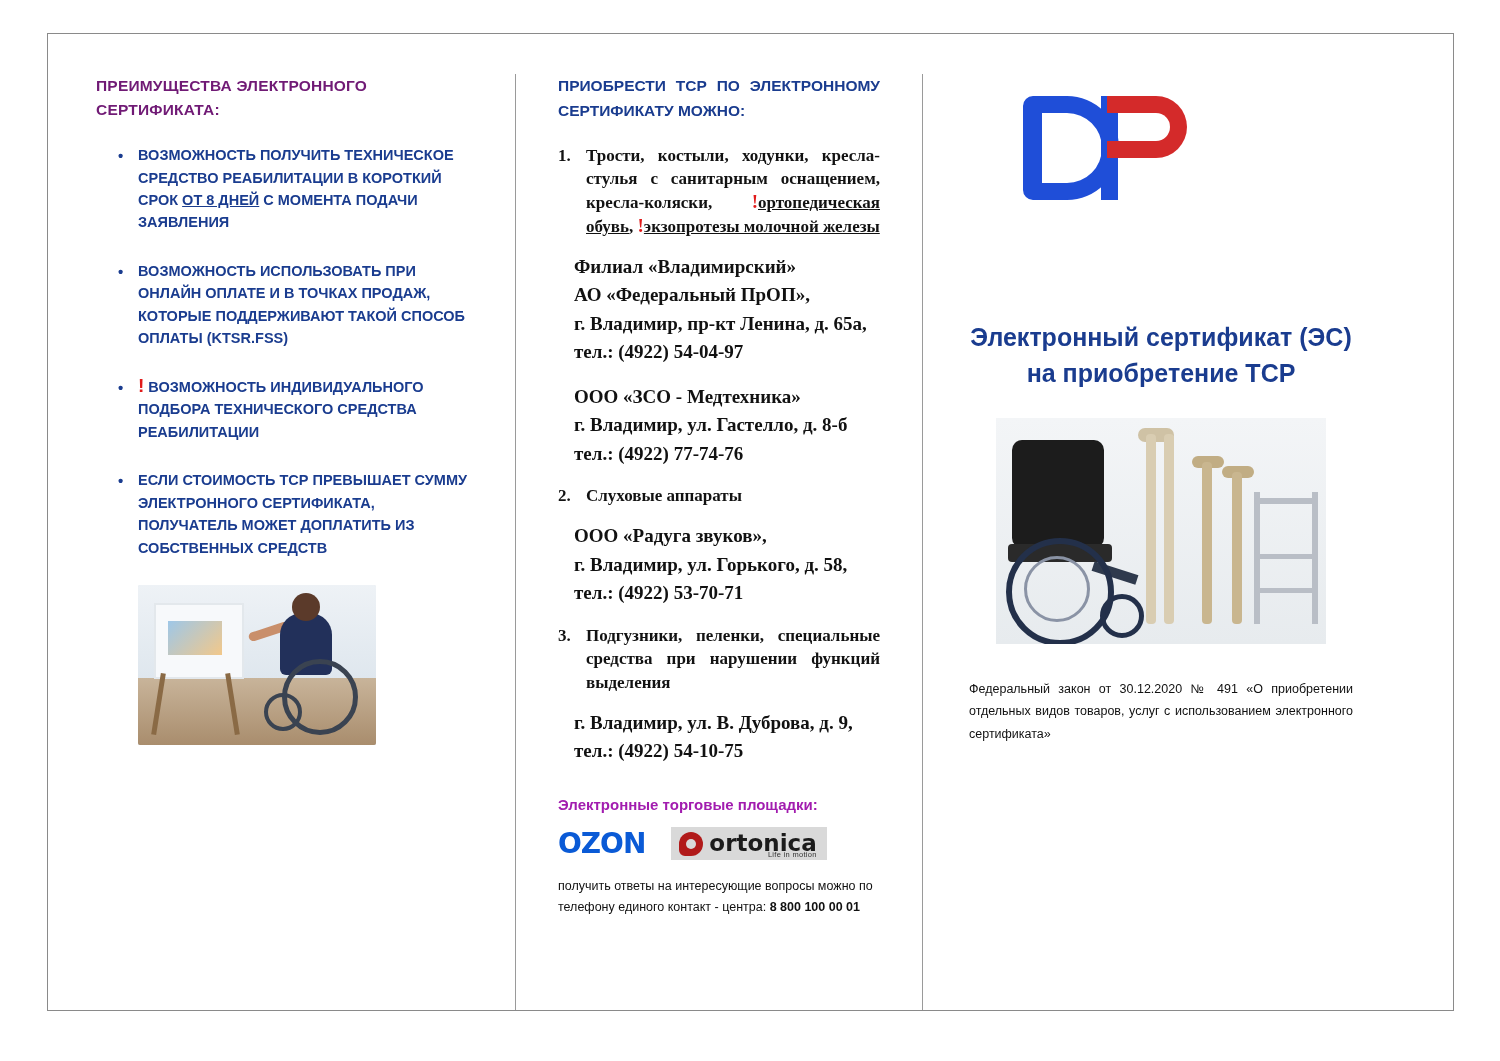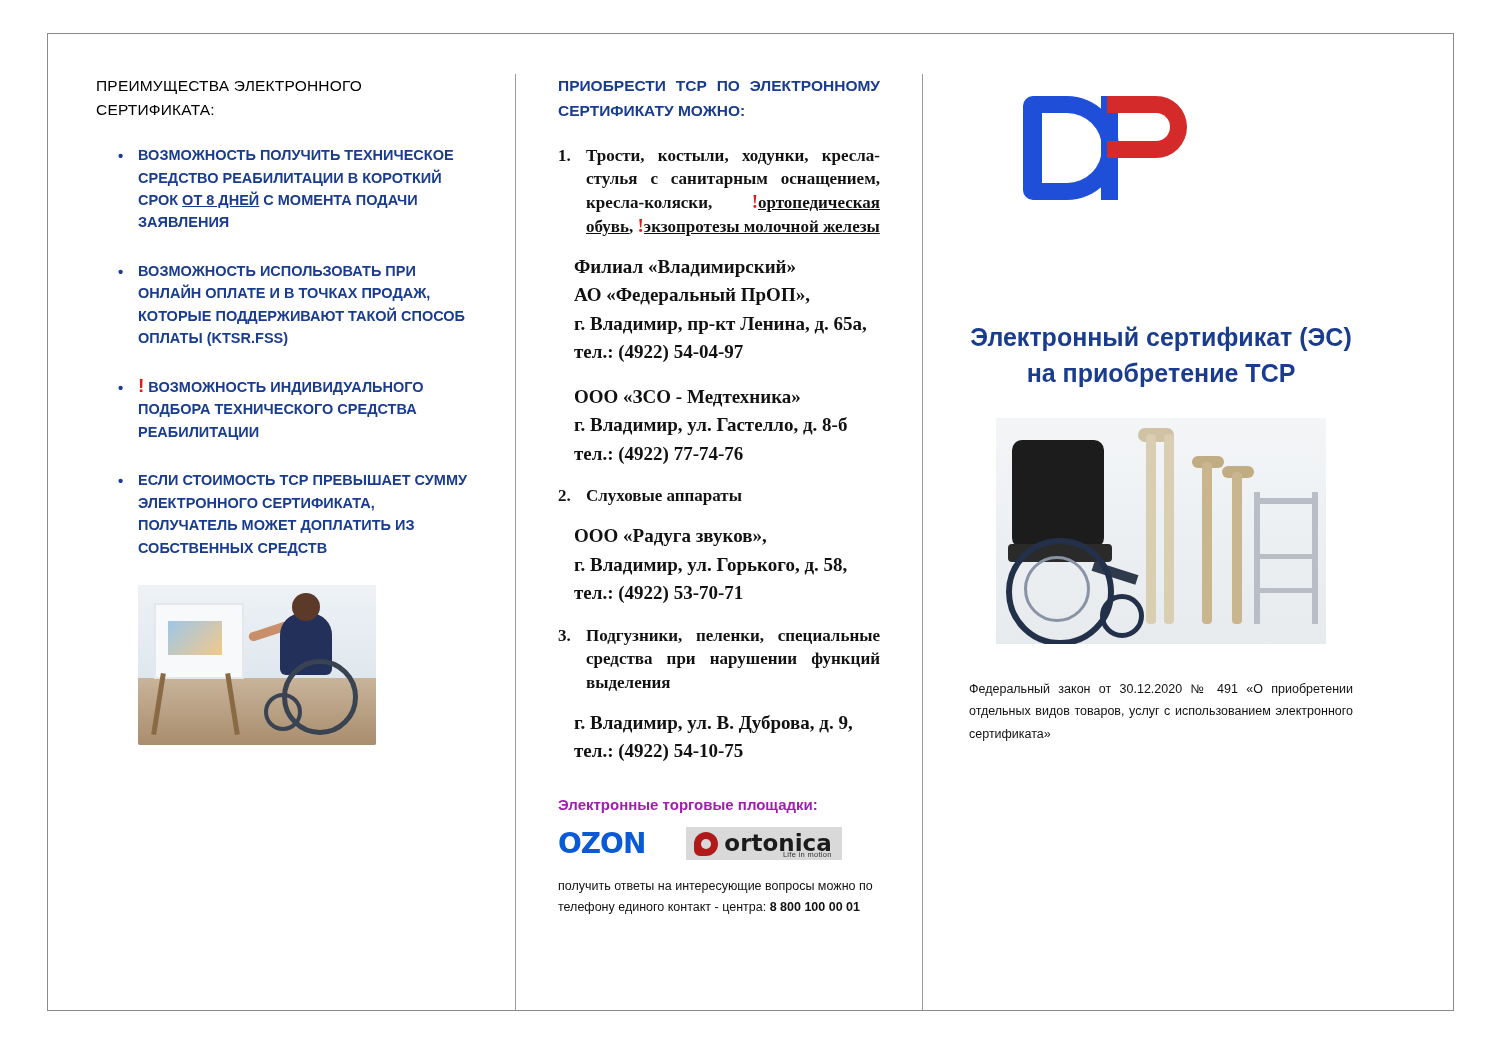--- a/index.html
+++ b/index.html
@@ -40,22 +40,22 @@
     box-sizing: border-box;
     position: relative;
   }
   .col-1 { width: 467px; padding: 0 40px 0 48px; }
   .col-2 { width: 408px; padding: 0 42px 0 42px; border-left: 1px solid #9a9a9a; border-right: 1px solid #9a9a9a; }
   .col-3 { width: 470px; padding: 0 40px 0 46px; }
 
   
   h2.col-head {
     font-size: 15.5px;
-    font-weight: normal;
-    color: #000000;
+    font-weight: bold;
+    color: #701a75;
     line-height: 1.55;
     letter-spacing: .2px;
     margin: 0 0 22px 0;
     text-transform: uppercase;
   }
   ul.adv {
     list-style: none;
     margin: 0;
     padding: 0;
   }
@@ -151,21 +151,21 @@
 
   h3.etp {
     font-size: 15px;
     font-weight: bold;
     color: #a21caf;
     margin: 30px 0 14px 0;
   }
   .marketplaces {
     display: flex;
     align-items: flex-end;
-    gap: 41px;
+    gap: 26px;
     margin-bottom: 16px;
   }
   .ozon {
     font-size: 28px;
     font-weight: bold;
     letter-spacing: -1px;
     color: #0a5ad6;
     font-family: "DejaVu Sans", sans-serif;
   }
   .ortonica {

